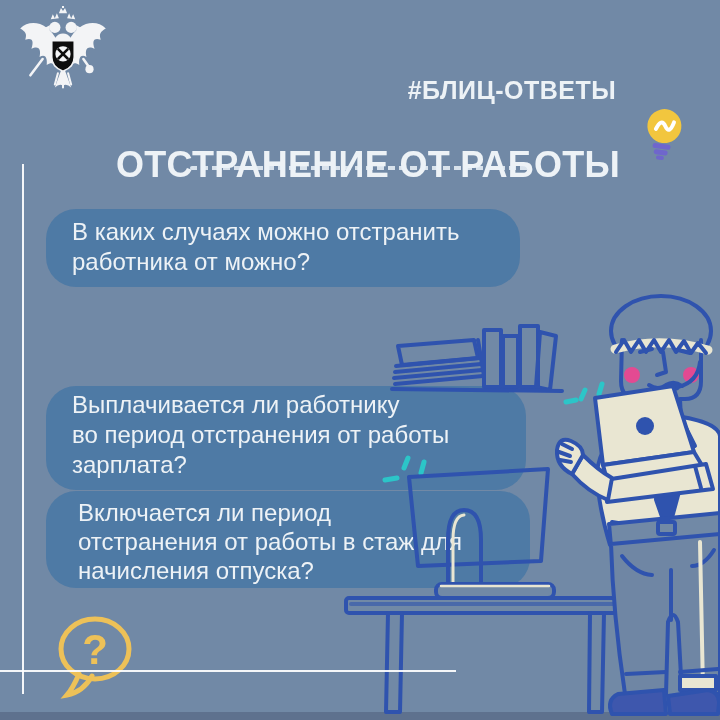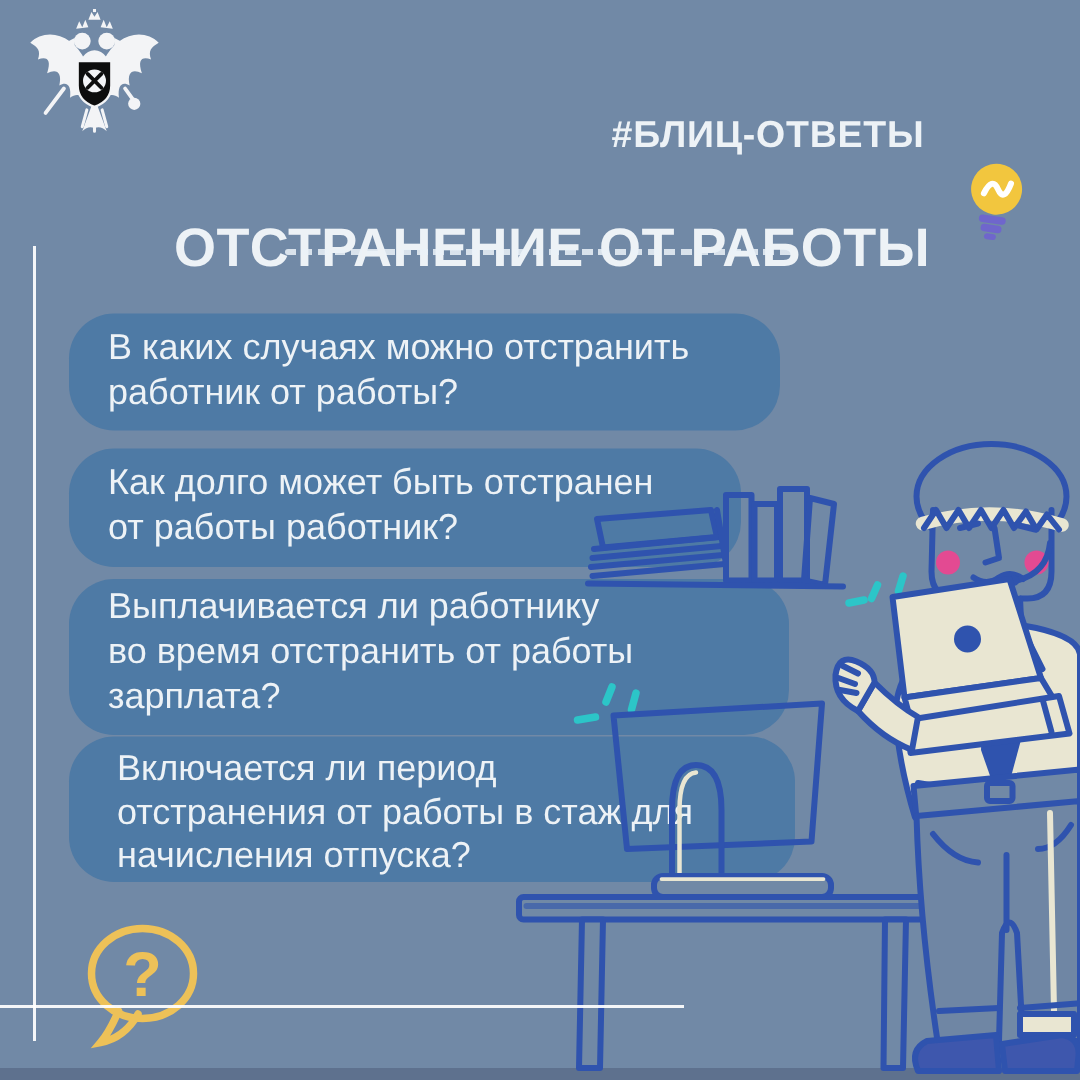--- a/index.html
+++ b/index.html
@@ -92,29 +92,25 @@
         <rect x="15" y="44" width="14" height="5" rx="2.5"></rect>
         <rect x="18" y="50" width="8" height="4" rx="2"></rect>
       </g>
     </g>
   </svg>
 
   <div class="dotted"></div>
 
   <div class="bubble b1">
     <div class="qline">В каких случаях можно отстранить</div>
-    <div class="qline">работник от работы?</div>
-  </div>
-  <div class="bubble b2">
-    <div class="qline">Как долго может быть отстранен</div>
-    <div class="qline">от работы работник?</div>
+    <div class="qline">работника от можно?</div>
   </div>
   <div class="bubble b3">
     <div class="qline">Выплачивается ли работнику</div>
-    <div class="qline">во время отстранить от работы</div>
+    <div class="qline">во период отстранения от работы</div>
     <div class="qline">зарплата?</div>
   </div>
   <div class="bubble b4">
     <div class="qline">Включается ли период</div>
     <div class="qline">отстранения от работы в стаж для</div>
     <div class="qline">начисления отпуска?</div>
   </div>
 
   <svg class="illus" width="720" height="720" viewBox="0 0 720 720">
 

